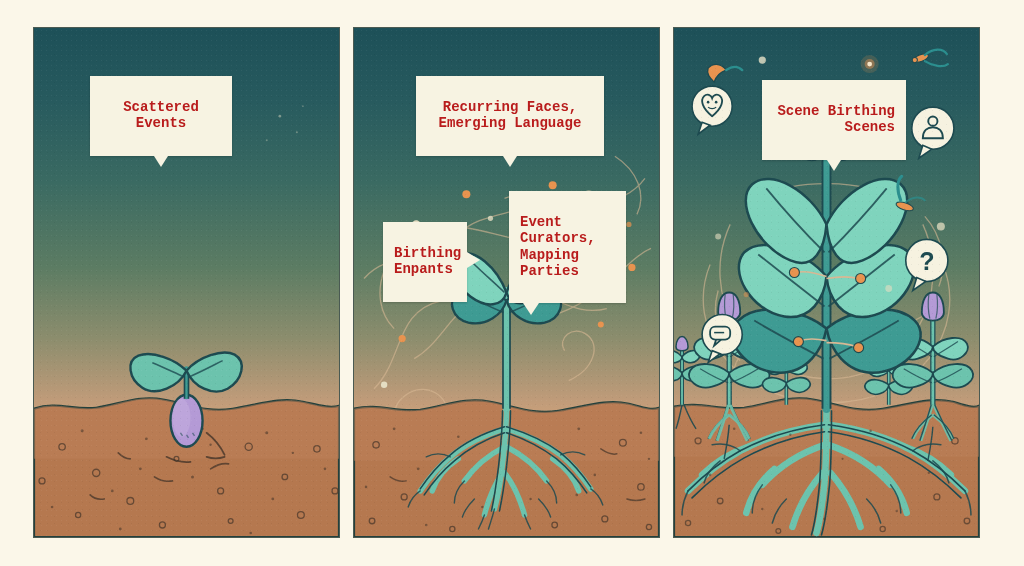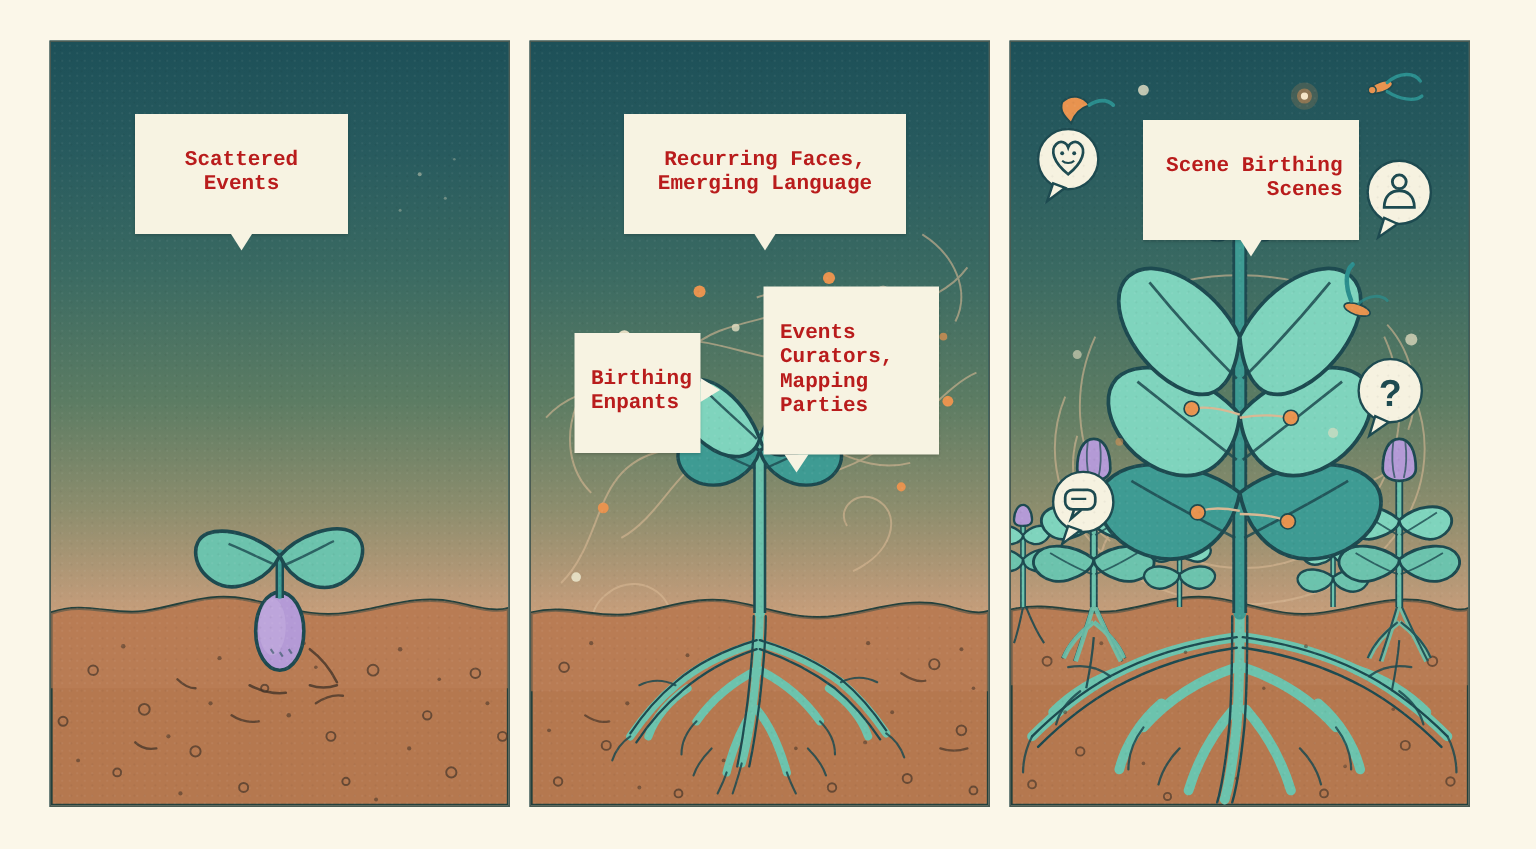--- a/index.html
+++ b/index.html
@@ -340,21 +340,21 @@
       <span class="tail down"></span>
     </div>
 
     <div class="label" style="left:29px;top:194px;width:62px;">
       <span>Birthing
 Enpants</span>
       <span class="tail right"></span>
     </div>
 
     <div class="label" style="left:155px;top:163px;width:95px;">
-      <span>Events Curators,
+      <span>Event Curators,
 Mapping
 Parties</span>
       <span class="tail botleft"></span>
     </div>
 
   </div>
 
   <div class="panel" id="panel3">
     <div class="sky"></div>
 

